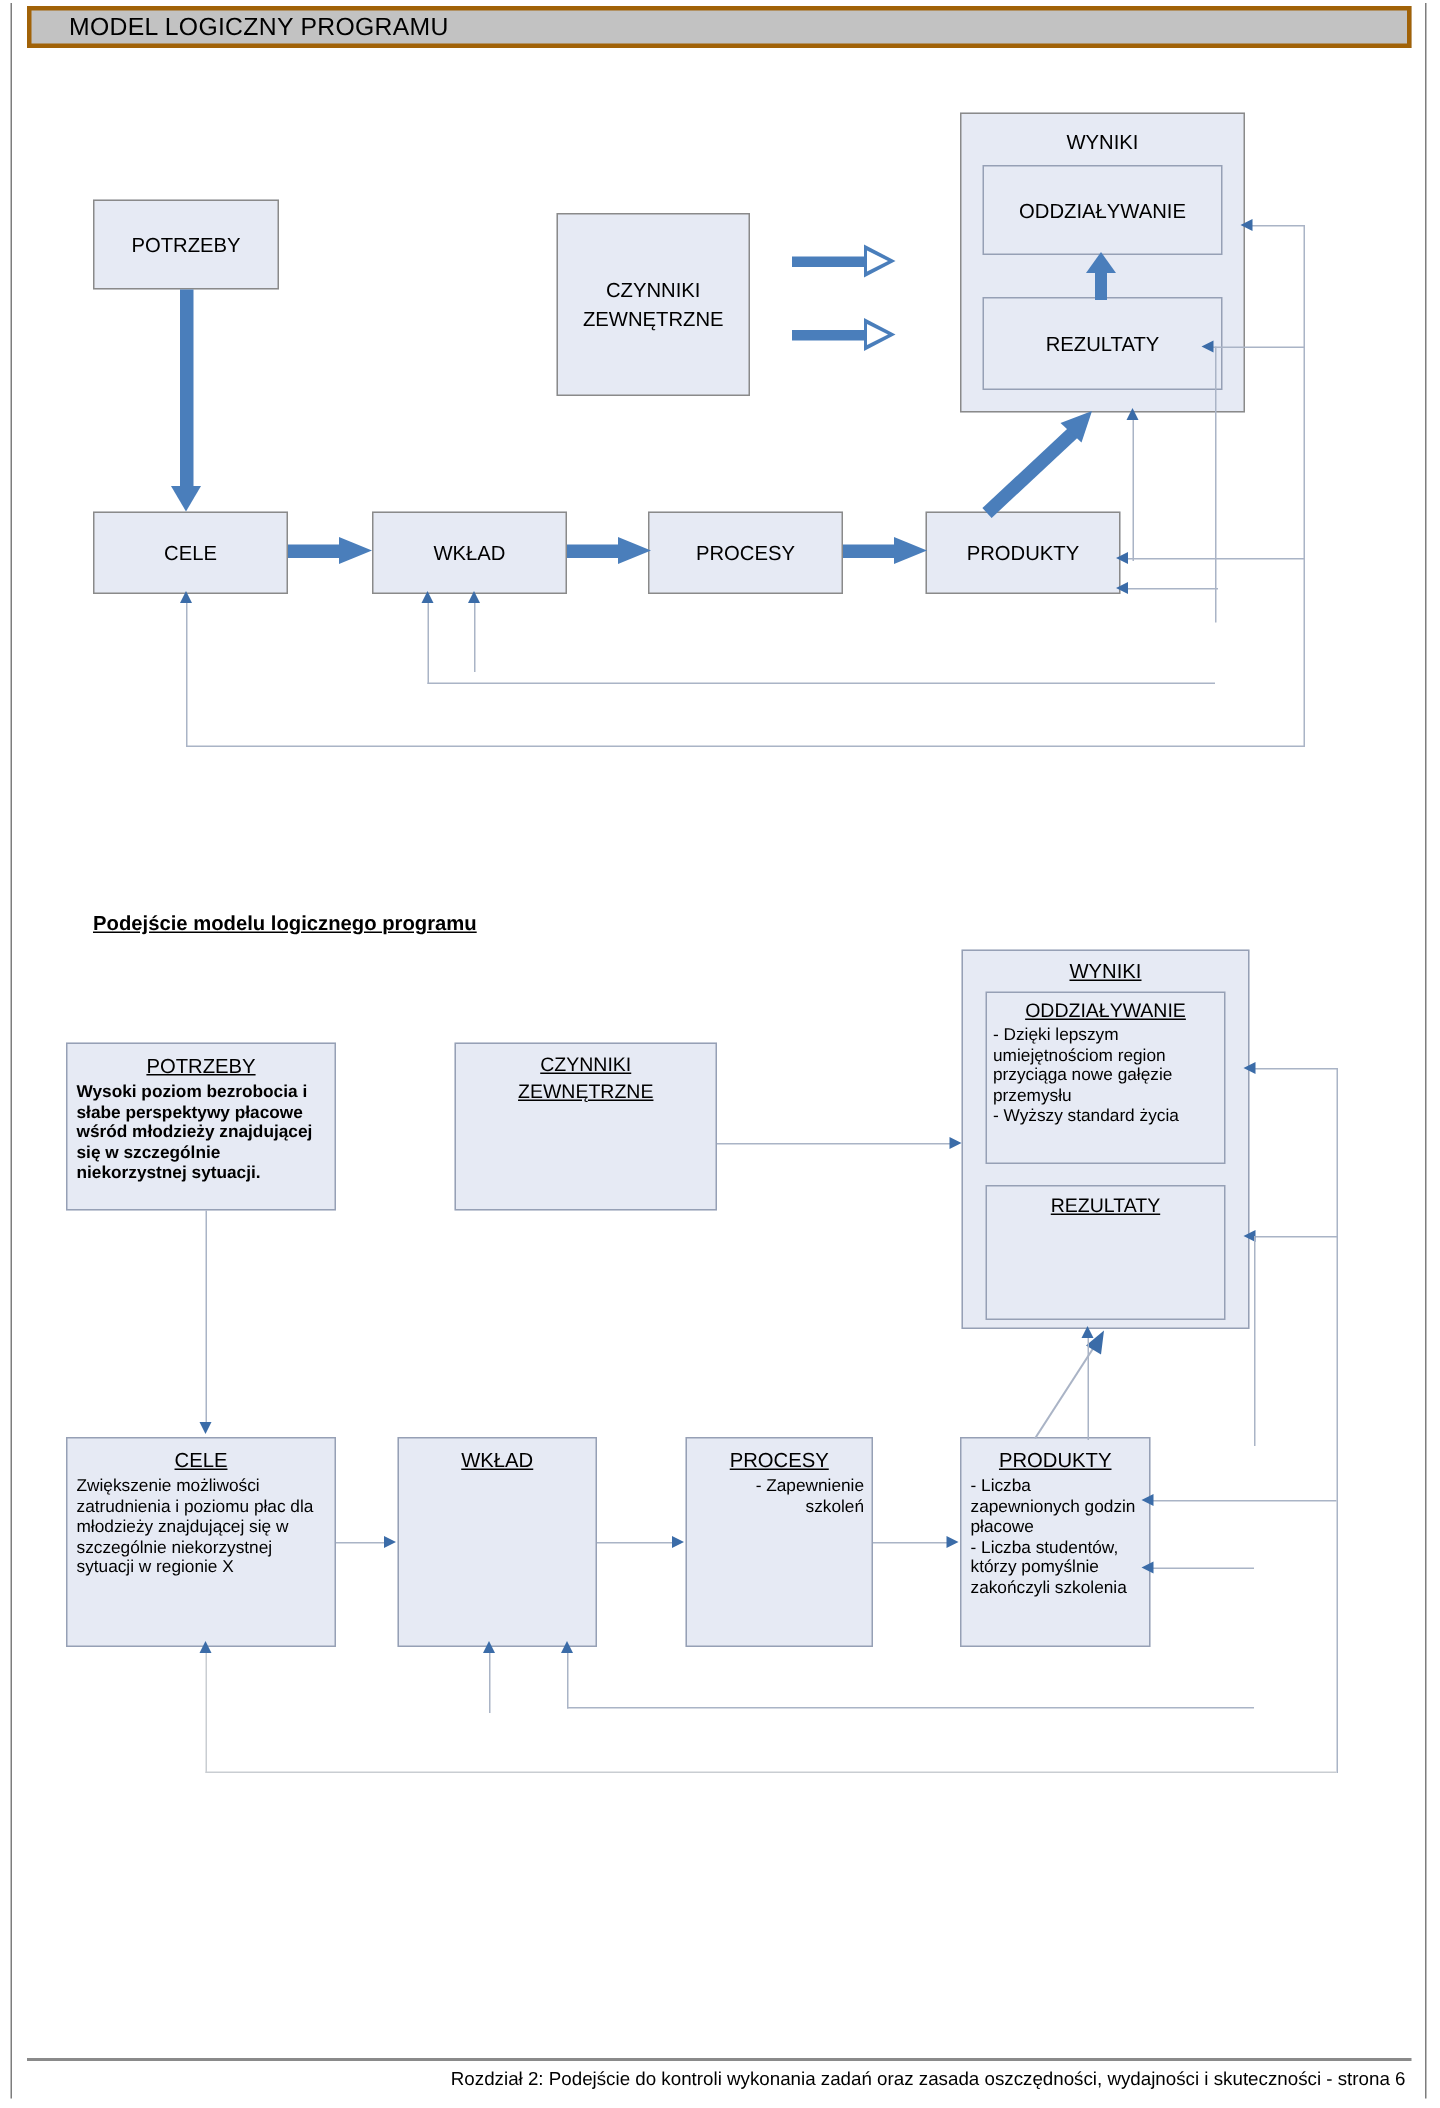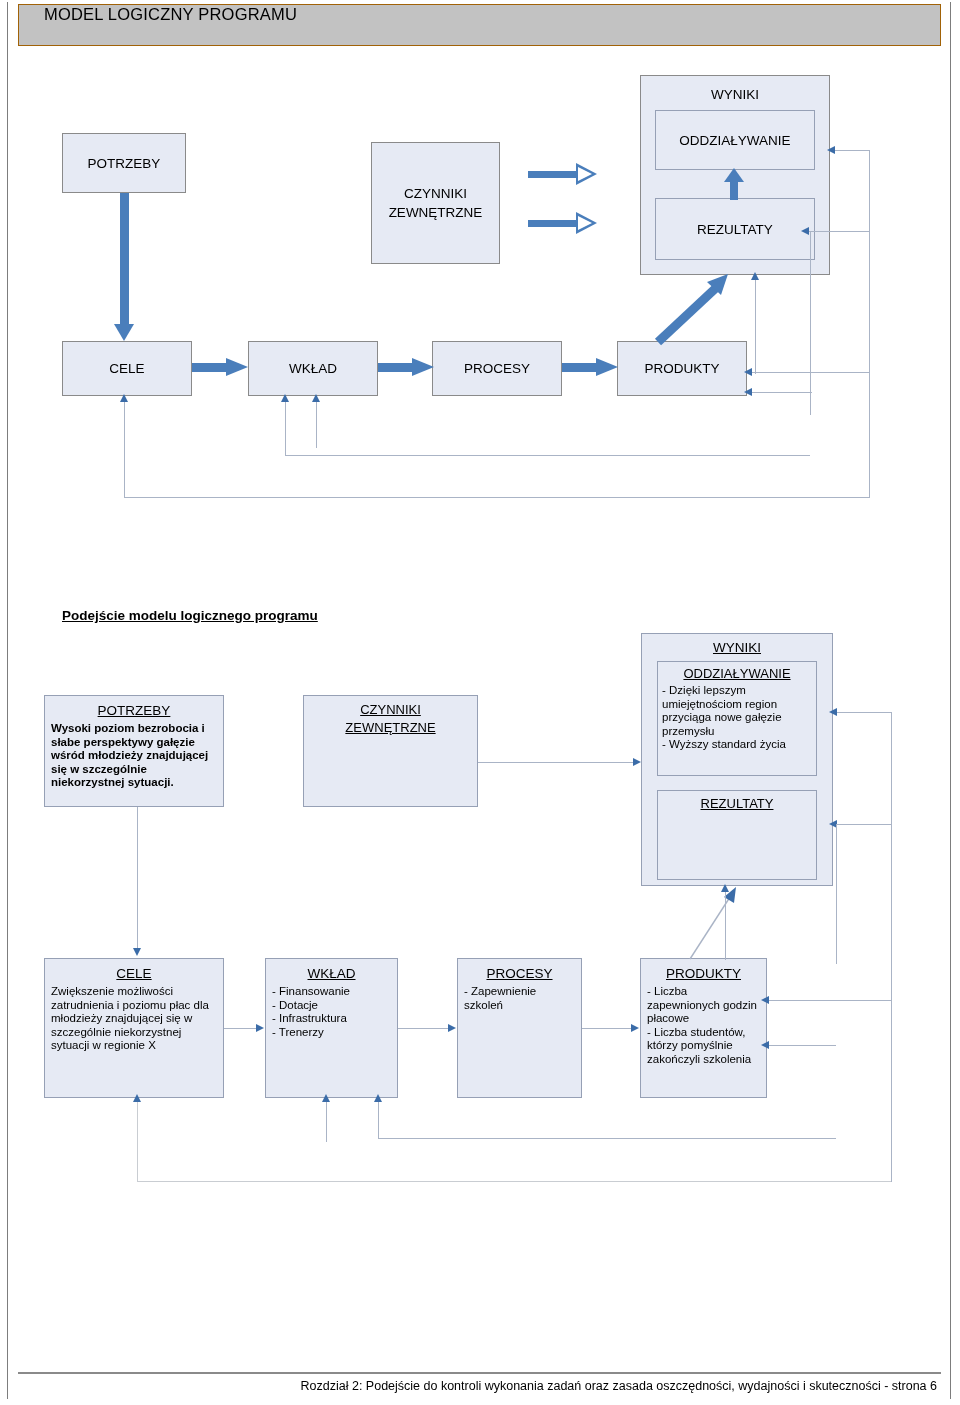--- a/index.html
+++ b/index.html
@@ -9,23 +9,23 @@
     color:#000;
   }
   
   #page-frame{
     position:absolute;left:7px;top:2px;width:944px;height:1397px;
     border-left:1.5px solid #7d7d7d;border-right:1.5px solid #7d7d7d;
     box-sizing:border-box;
   }
   
   #title-bar{
-    position:absolute;left:18px;top:4px;width:923px;height:42px;
-    background:#c2c2c2;border:1px solid #a16207;box-sizing:border-box;
-    display:flex;
+    position:absolute;left:18px;top:4px;width:923px;height:28px;
+    background:#c2c2c2;border:3px solid #a16207;box-sizing:border-box;
+    display:flex;align-items:center;
   }
   #title-bar .t{font-size:16.5px;padding-left:25px;letter-spacing:.2px;}
 
   
   .box{
     position:absolute;box-sizing:border-box;
     background:#e6eaf4;border:1px solid #96a0b5;
   }
   .box.grey{border:1px solid #8a8a8a;}
   .box-ctr{
@@ -204,21 +204,21 @@
   <div class="ahead-up" style="left:312px;top:394px;"></div>
 
   <div class="lnv" style="left:755px;top:278px;height:96px;"></div>
   <div class="ahead-up" style="left:751px;top:272px;"></div>
 </div>
 
 <div id="ex-title">Podejście modelu logicznego programu</div>
 
 <div class="box" style="left:44px;top:695px;width:180px;height:112px;">
   <div class="hdr">POTRZEBY</div>
-  <div class="bodytxt b" style="white-space:pre-wrap;">Wysoki poziom bezrobocia i słabe perspektywy gałęzie wśród młodzieży znajdującej się w szczególnie niekorzystnej sytuacji.</div>
+  <div class="bodytxt b" style="white-space:pre-wrap;">Wysoki poziom bezrobocia i słabe perspektywy płacowe wśród młodzieży znajdującej się w szczególnie niekorzystnej sytuacji.</div>
 </div>
 
 <div class="box" style="left:303px;top:695px;width:175px;height:112px;">
   <div class="hdr2">CZYNNIKI</div>
   <div class="hdr2" style="padding-top:0;">ZEWNĘTRZNE</div>
 </div>
 
 <div class="box" style="left:641px;top:633px;width:192px;height:253px;">
   <div style="text-align:center;text-decoration:underline;font-size:13.5px;padding-top:6px;">WYNIKI</div>
 </div>
@@ -232,28 +232,24 @@
 <div class="box" style="left:657px;top:790px;width:160px;height:90px;">
   <div class="hdr2" style="padding-top:5px;">REZULTATY</div>
 </div>
 
 <div class="box" style="left:44px;top:958px;width:180px;height:140px;">
   <div class="hdr">CELE</div>
   <div class="bodytxt" style="white-space:pre-wrap;">Zwiększenie możliwości zatrudnienia i poziomu płac dla młodzieży znajdującej się w szczególnie niekorzystnej sytuacji w regionie X</div>
 </div>
 <div class="box" style="left:265px;top:958px;width:133px;height:140px;">
   <div class="hdr">WKŁAD</div>
-  <div class="bodytxt" style="white-space:pre-wrap;">- Finansowanie
-- Dotacje
-- Infrastruktura
-- Trenerzy</div>
 </div>
 <div class="box" style="left:457px;top:958px;width:125px;height:140px;">
   <div class="hdr">PROCESY</div>
-  <div class="bodytxt" style="white-space:pre-wrap;">- Zapewnienie szkoleń</div>
+  <div class="bodytxt" style="white-space:pre-wrap;text-align:right;">- Zapewnienie szkoleń</div>
 </div>
 <div class="box" style="left:640px;top:958px;width:127px;height:140px;">
   <div class="hdr">PRODUKTY</div>
   <div class="bodytxt" style="white-space:pre-wrap;">- Liczba zapewnionych godzin płacowe
 - Liczba studentów, którzy pomyślnie zakończyli szkolenia</div>
 </div>
 
 <div>
 
   <div class="lnv" style="left:137px;top:807px;height:142px;"></div>

